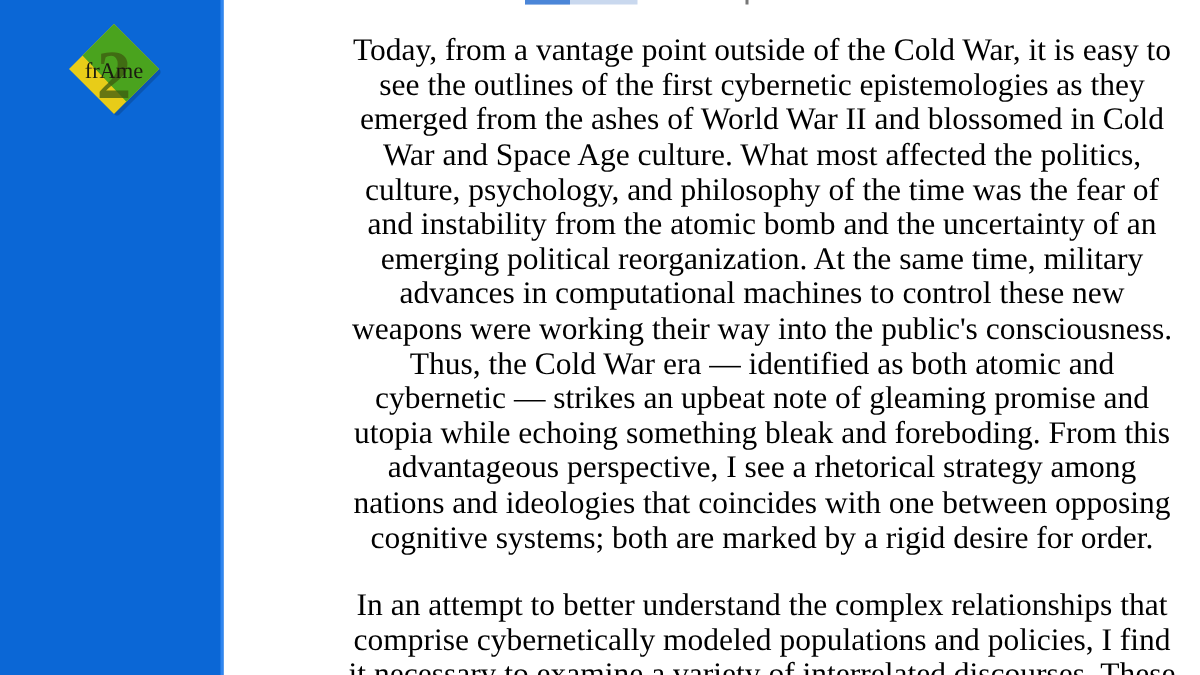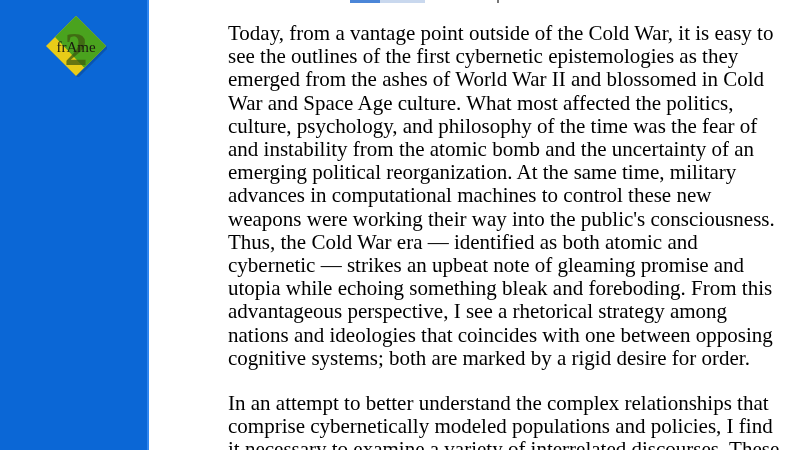--- a/index.html
+++ b/index.html
@@ -30,21 +30,21 @@
     .top-dot {
       position: absolute; left: 497px; top: 0; width: 2px; height: 3px; background: #777;
     }
     .content {
       position: absolute; left: 228px; top: 22px;
       width: 560px;
       color: #000;
       font-size: 21px;
       line-height: 23.2px;
     }
-    .content p { margin: 0 0 22px 0; }
+    .content p { margin: 0 0 22px 0; text-align: center; }
   </style>
 </head>
 <body>
 
 <div class="sidebar">
   <div class="logo">
     <svg width="62" height="62" viewBox="0 0 62 62">
       <defs>
         <clipPath id="dia">
             <polygon points="31,1 61,31 31,61 1,31"></polygon>

